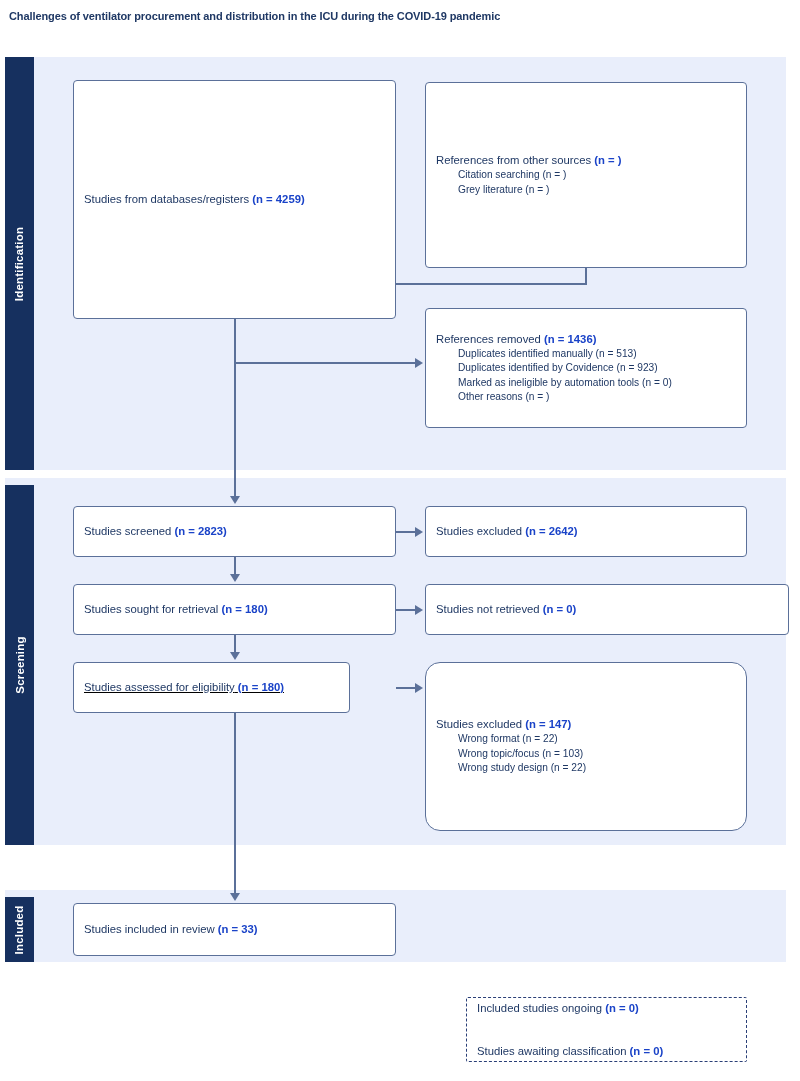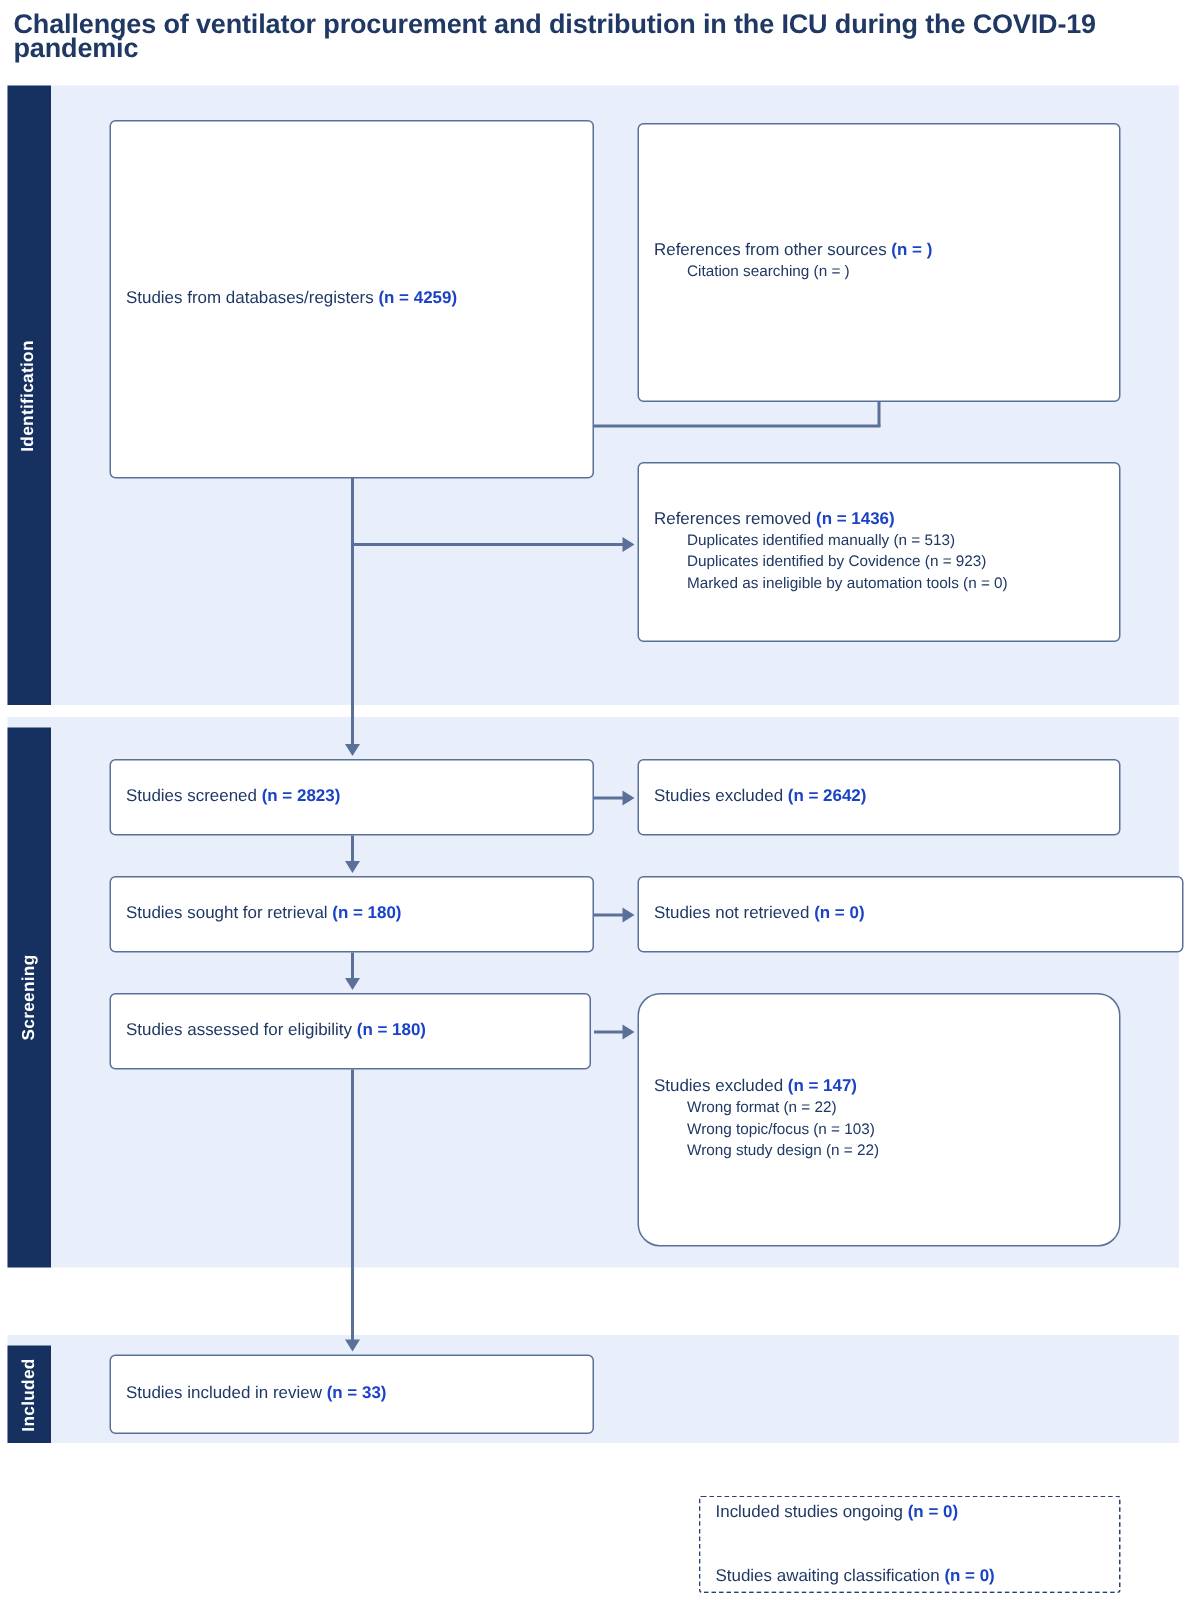--- a/index.html
+++ b/index.html
@@ -17,21 +17,21 @@
   #figure {
     position: absolute;
     left: 0; top: 0;
     width: 800px; height: 1081px;
   }
   .title {
     position: absolute;
     left: 9px;
     top: 8px;
     width: 770px;
-    font-size: 18px;
+    font-size: 11px;
     font-weight: bold;
     color: #1f3864;
     letter-spacing: -0.1px;
     line-height: 16px;
   }
   
   .panel {
     position: absolute;
     background: #e9eefb;
   }
@@ -98,21 +98,21 @@
   .dashed .line1 .n { color: #1a43c8; font-weight: bold; }
 
   
   #box-databases   { left: 73px;  top: 80px;  width: 323px; height: 239px; }
   #box-other-src   { left: 425px; top: 82px;  width: 322px; height: 186px; }
   #box-removed     { left: 425px; top: 308px; width: 322px; height: 120px; }
   #box-screened    { left: 73px;  top: 506px; width: 323px; height: 51px;  }
   #box-excluded1   { left: 425px; top: 506px; width: 322px; height: 51px;  }
   #box-sought      { left: 73px;  top: 584px; width: 323px; height: 51px;  }
   #box-notretr     { left: 425px; top: 584px; width: 364px; height: 51px;  }
-  #box-assessed    { left: 73px;  top: 662px; width: 321px; height: 51px;  }
+  #box-assessed    { left: 73px;  top: 662px; width: 277px; height: 51px; text-decoration: underline;  }
   #box-excluded2   { left: 425px; top: 662px; width: 322px; height: 169px; border-radius: 15px; }
   #box-included    { left: 73px;  top: 903px; width: 323px; height: 53px;  }
   #box-ongoing     { left: 466px; top: 997px; width: 281px; height: 65px;  }
 
   
   .conn {
     position: absolute;
     background: #5b7099;
   }
   .vline { width: 1.8px; }
@@ -189,30 +189,32 @@
       <span class="n">(n = 4259)</span>
     </div>
   </div>
 
   <div class="box" id="box-other-src">
     <div class="line1">
       <span>References from other sources</span>
       <span class="n">(n = )</span>
     </div>
     <div class="sub">Citation searching (n = )</div>
+    <div class="sub">Grey literature (n = )</div>
   </div>
 
   <div class="box" id="box-removed">
     <div class="line1">
       <span>References removed</span>
       <span class="n">(n = 1436)</span>
     </div>
     <div class="sub">Duplicates identified manually (n = 513)</div>
     <div class="sub">Duplicates identified by Covidence (n = 923)</div>
     <div class="sub">Marked as ineligible by automation tools (n = 0)</div>
+    <div class="sub">Other reasons (n = )</div>
   </div>
 
   <div class="box" id="box-screened">
     <div class="line1">
       <span>Studies screened</span>
       <span class="n">(n = 2823)</span>
     </div>
   </div>
 
   <div class="box" id="box-excluded1">

